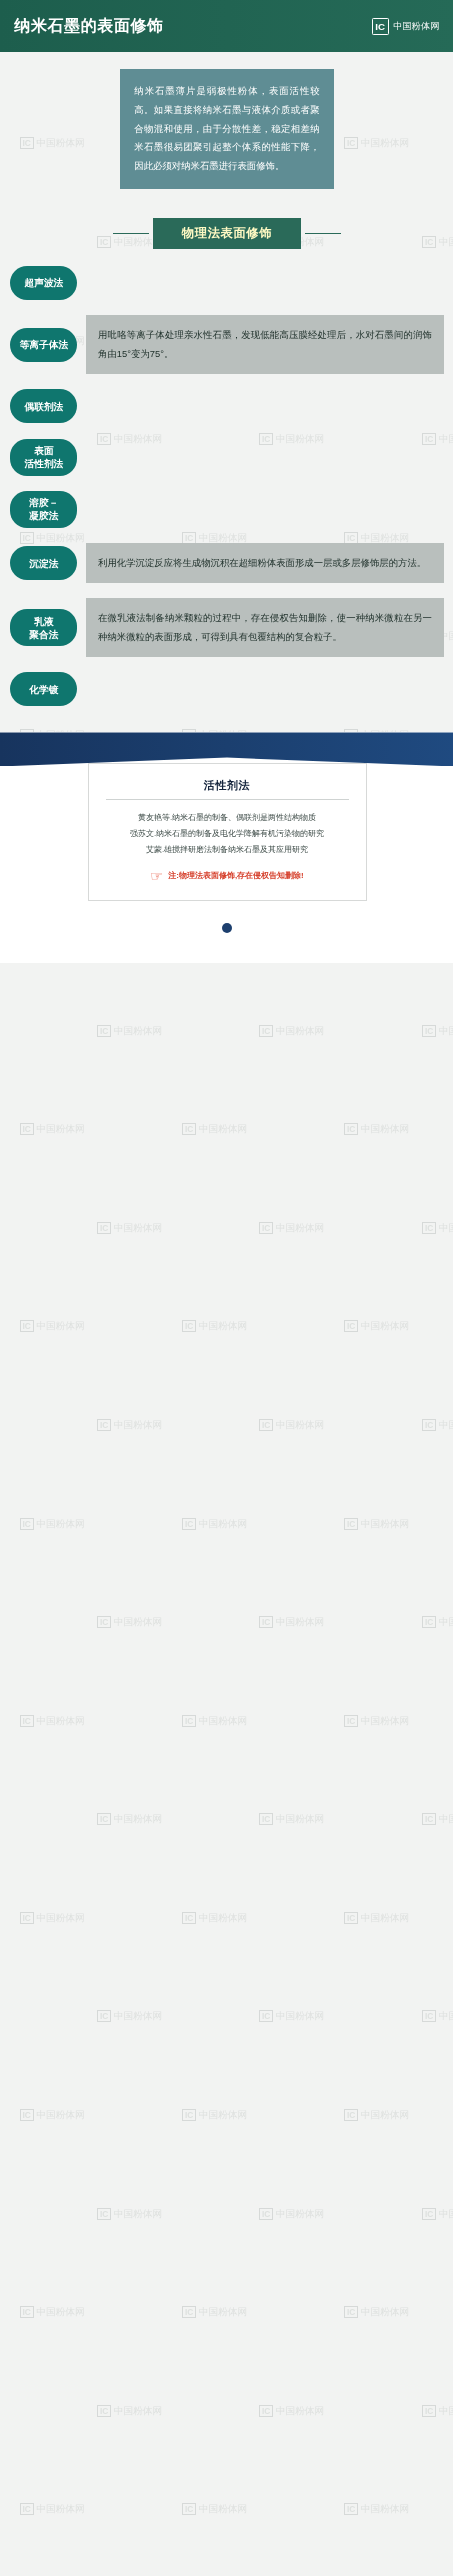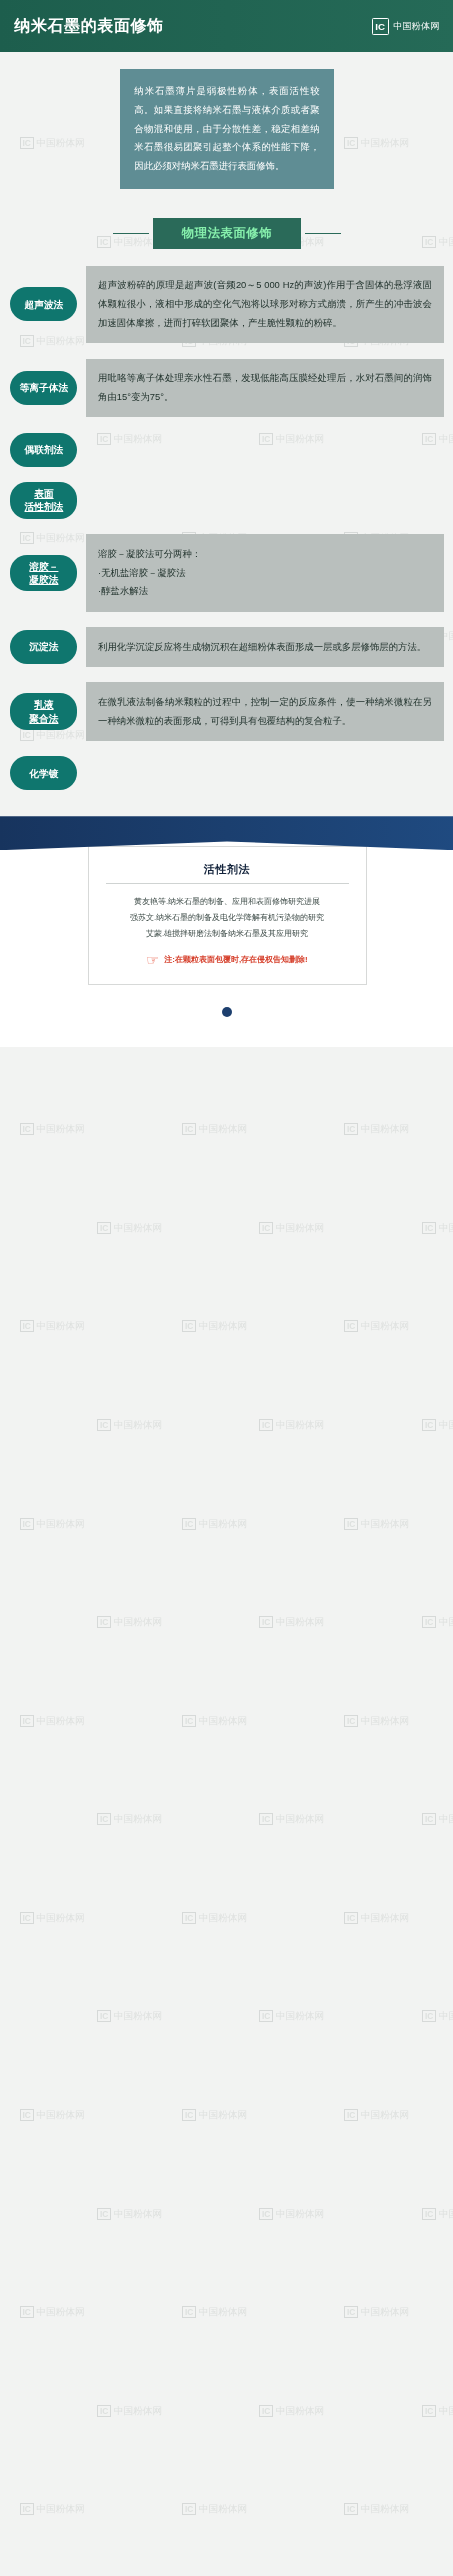--- a/index.html
+++ b/index.html
@@ -106,21 +106,21 @@
 
   
   .banner-wrap {
     display: flex;
     justify-content: center;
     margin: 22px 0 17px 0;
   }
   .banner {
     position: relative;
     background: #2a6a59;
-    color: #86efac;
+    color: #fef9c3;
     font-size: 12.3px;
     font-weight: bold;
     padding: 7.1px 28.5px;
     letter-spacing: 0.6px;
   }
   .banner::before, .banner::after {
     content: "";
     position: absolute;
     top: 50%;
     width: 36px;
@@ -147,21 +147,21 @@
     font-size: 9.7px;
     font-weight: bold;
     line-height: 1.35;
     display: flex;
     align-items: center;
     justify-content: center;
     text-align: center;
     padding: 5.2px 3.9px;
     margin-right: 9px;
   }
-  .pill.two-line { width: 67px; text-decoration: underline; }
+  .pill.two-line { width: 67px; }
   .desc {
     flex: 1 1 auto;
     background: #b9bfbd;
     color: #20322c;
     font-size: 9.4px;
     line-height: 2.0;
     padding: 10.4px 11.7px;
     text-align: justify;
   }
 
@@ -327,62 +327,60 @@
     <div class="intro-wrap">
       <div class="intro">纳米石墨薄片是弱极性粉体，表面活性较高。如果直接将纳米石墨与液体介质或者聚合物混和使用，由于分散性差，稳定相差纳米石墨很易团聚引起整个体系的性能下降，因此必须对纳米石墨进行表面修饰。</div>
     </div>
 
     <div class="banner-wrap">
       <div class="banner">物理法表面修饰</div>
     </div>
 
     <div class="item">
       <div class="pill">超声波法</div>
-      <div class="desc">超声波粉碎的原理是超声波(音频20～5 000 Hz的声波)作用于含固体的悬浮液固体颗粒很小，液相中形成的空化气泡将以球形对称方式崩溃，所产生的冲击波会加速固体摩擦，进而打碎软团聚体，产生脆性颗粒的粉碎。</div>
     </div>
     <div class="item">
       <div class="pill">等离子体法</div>
       <div class="desc">用吡咯等离子体处理亲水性石墨，发现低能高压膜经处理后，水对石墨间的润饰角由15°变为75°。</div>
     </div>
 
 
     <div class="item">
       <div class="pill">偶联剂法</div>
     </div>
     <div class="item">
       <div class="pill two-line">表面<br>活性剂法</div>
     </div>
     <div class="item">
       <div class="pill two-line">溶胶－<br>凝胶法</div>
-      <div class="desc">溶胶－凝胶法可分两种：<br>·无机盐溶胶－凝胶法<br>·醇盐水解法</div>
     </div>
     <div class="item">
       <div class="pill">沉淀法</div>
       <div class="desc">利用化学沉淀反应将生成物沉积在超细粉体表面形成一层或多层修饰层的方法。</div>
     </div>
     <div class="item">
       <div class="pill two-line">乳液<br>聚合法</div>
-      <div class="desc">在微乳液法制备纳米颗粒的过程中，控制一定的反应条件，使一种纳米微粒在另一种纳米微粒的表面形成，可得到具有包覆结构的复合粒子。</div>
+      <div class="desc">在微乳液法制备纳米颗粒的过程中，存在侵权告知删除，使一种纳米微粒在另一种纳米微粒的表面形成，可得到具有包覆结构的复合粒子。</div>
     </div>
     <div class="item">
       <div class="pill">化学镀</div>
     </div>
 
   </div>
 
   <div class="footer">
     <div class="footer-band"></div>
     <div class="ref-card">
       <div class="ref-title">活性剂法</div>
       <div class="ref-rule"></div>
-      <div class="ref-line">黄友艳等.纳米石墨的制备、应用和表面修饰研究进展</div>
+      <div class="ref-line">黄友艳等.纳米石墨的制备、偶联剂是两性结构物质</div>
       <div class="ref-line">强苏文.纳米石墨的制备及电化学降解有机污染物的研究</div>
       <div class="ref-line">艾蒙.雄搅拌研磨法制备纳米石墨及其应用研究</div>
       <div class="note-row">
         <span class="hand">☞</span>
-        <span class="note-text">注:在颗粒表面包覆时,存在侵权告知删除!</span>
+        <span class="note-text">注:物理法表面修饰,存在侵权告知删除!</span>
       </div>
     </div>
     <div class="dot"></div>
   </div>
 
 </div>
 
 
 </body></html>

